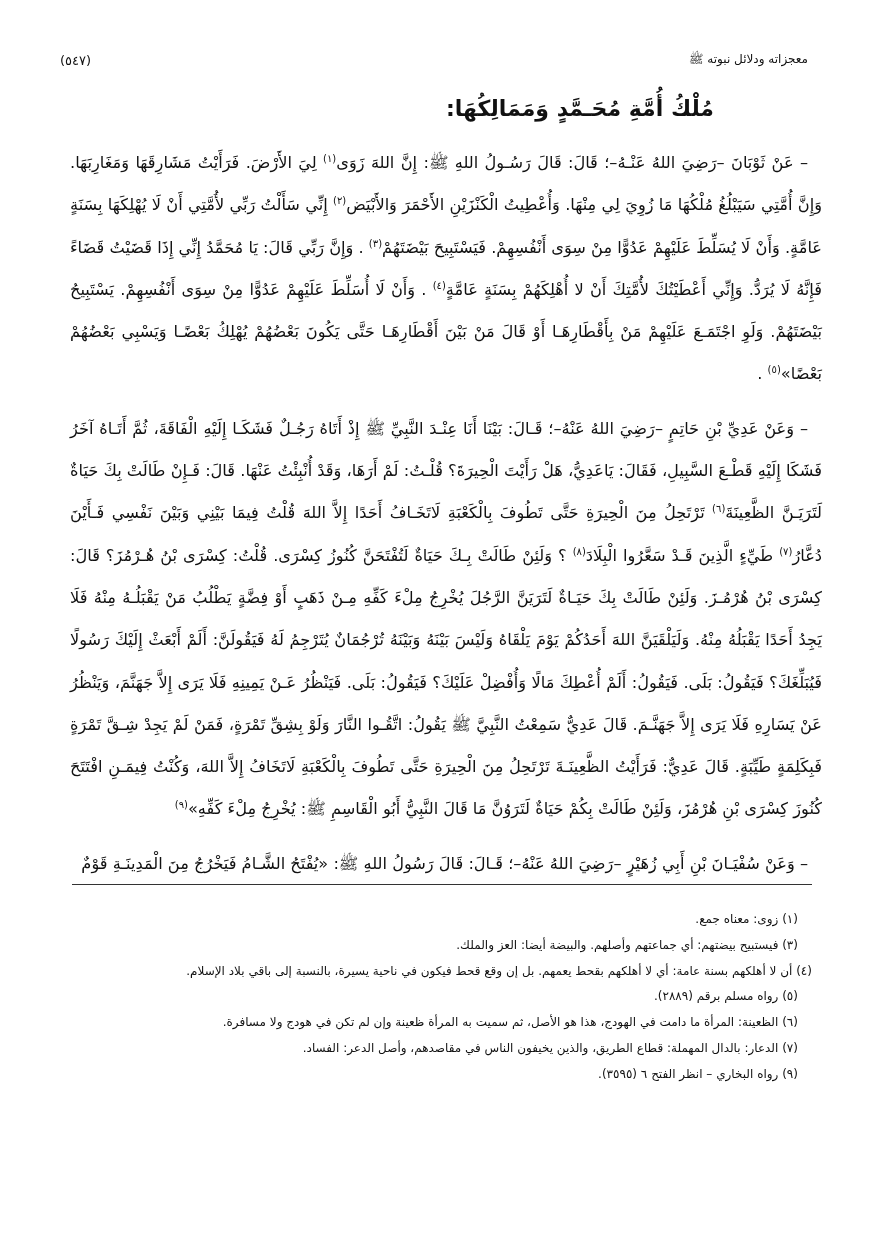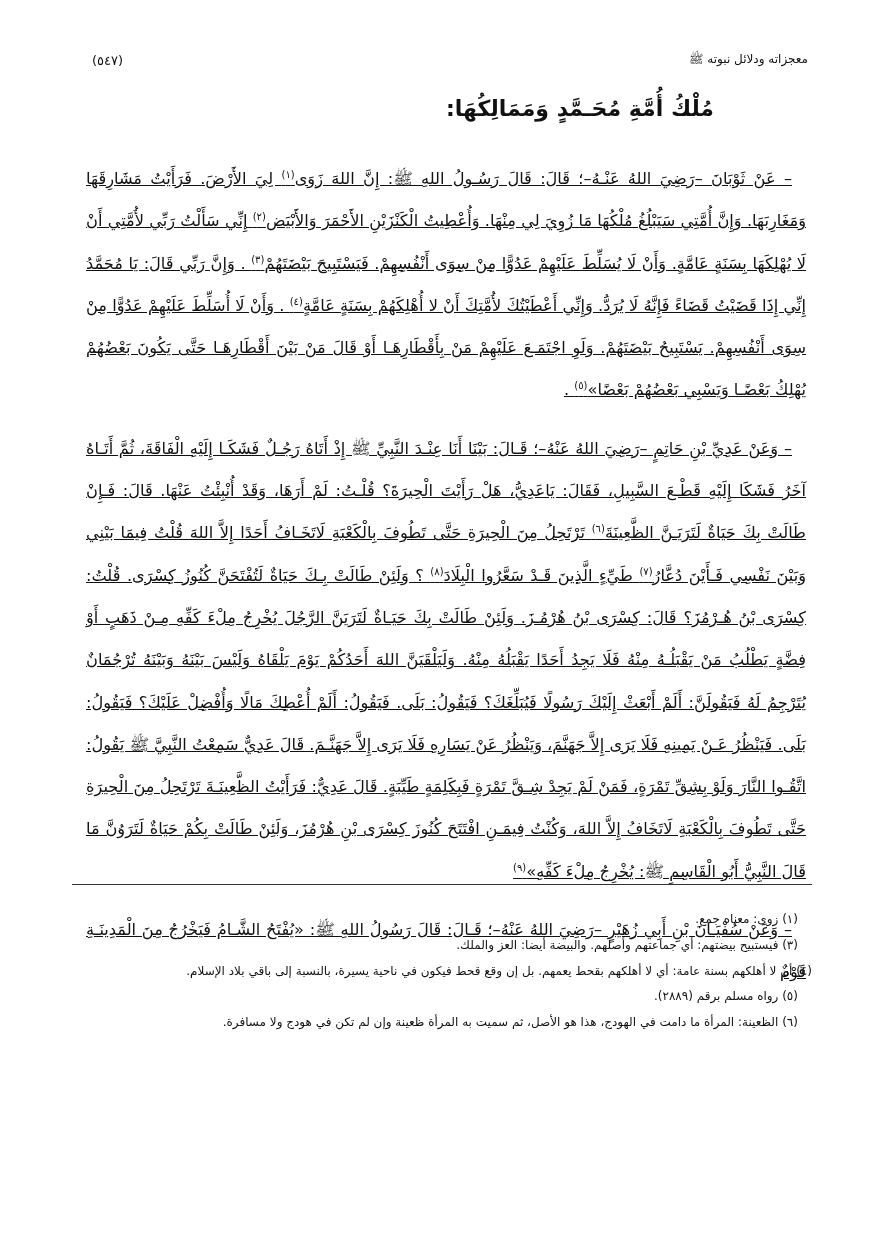--- a/index.html
+++ b/index.html
@@ -33,21 +33,20 @@
       align-items: center;
       direction: rtl;
       font-size: 13px;
     }
     .running-header .hdr-title {
       font-size: 12px;
     }
     .running-header .hdr-page {
       font-size: 13px;
       direction: rtl;
-      margin-left: 32px;
     }
     
     .section-title {
       position: absolute;
       top: 96px;
       right: 180px;
       font-size: 22px;
       font-weight: bold;
       direction: rtl;
       white-space: nowrap;
@@ -59,23 +58,22 @@
       right: 72px;
       width: 752px;
       direction: rtl;
       text-align: justify;
       text-align-last: right;
       font-size: 16.2px;
       line-height: 42.3px;
       font-family: "DejaVu Sans", sans-serif;
     }
     .body-text p {
-      margin: 16px;
+      margin: 0;
       text-indent: 14px;
-      text-decoration: underline;
     }
     .body-text p + p {
       margin-top: 12px;
     }
     .fn-ref {
       font-size: 10px;
       vertical-align: super;
       line-height: 0;
     }
     
@@ -126,15 +124,17 @@
   </div>
 
   <div class="footnote-separator"></div>
 
   <div class="footnotes">
     <p class="fn indent">(١) زوى: معناه جمع.</p>
     <p class="fn indent">(٣) فيستبيح بيضتهم: أي جماعتهم وأصلهم. والبيضة أيضا: العز والملك.</p>
     <p class="fn">(٤) أن لا أهلكهم بسنة عامة: أي لا أهلكهم بقحط يعمهم. بل إن وقع قحط فيكون في ناحية يسيرة، بالنسبة إلى باقي بلاد الإسلام.</p>
     <p class="fn indent">(٥) رواه مسلم برقم (٢٨٨٩).</p>
     <p class="fn indent">(٦) الظعينة: المرأة ما دامت في الهودج، هذا هو الأصل، ثم سميت به المرأة ظعينة وإن لم تكن في هودج ولا مسافرة.</p>
+    <p class="fn indent">(٧) الدعار: بالدال المهملة: قطاع الطريق، والذين يخيفون الناس في مقاصدهم، وأصل الدعر: الفساد.</p>
+    <p class="fn indent">(٩) رواه البخاري – انظر الفتح ٦ (٣٥٩٥).</p>
   </div>
 
 </div>
 
 </body></html>

